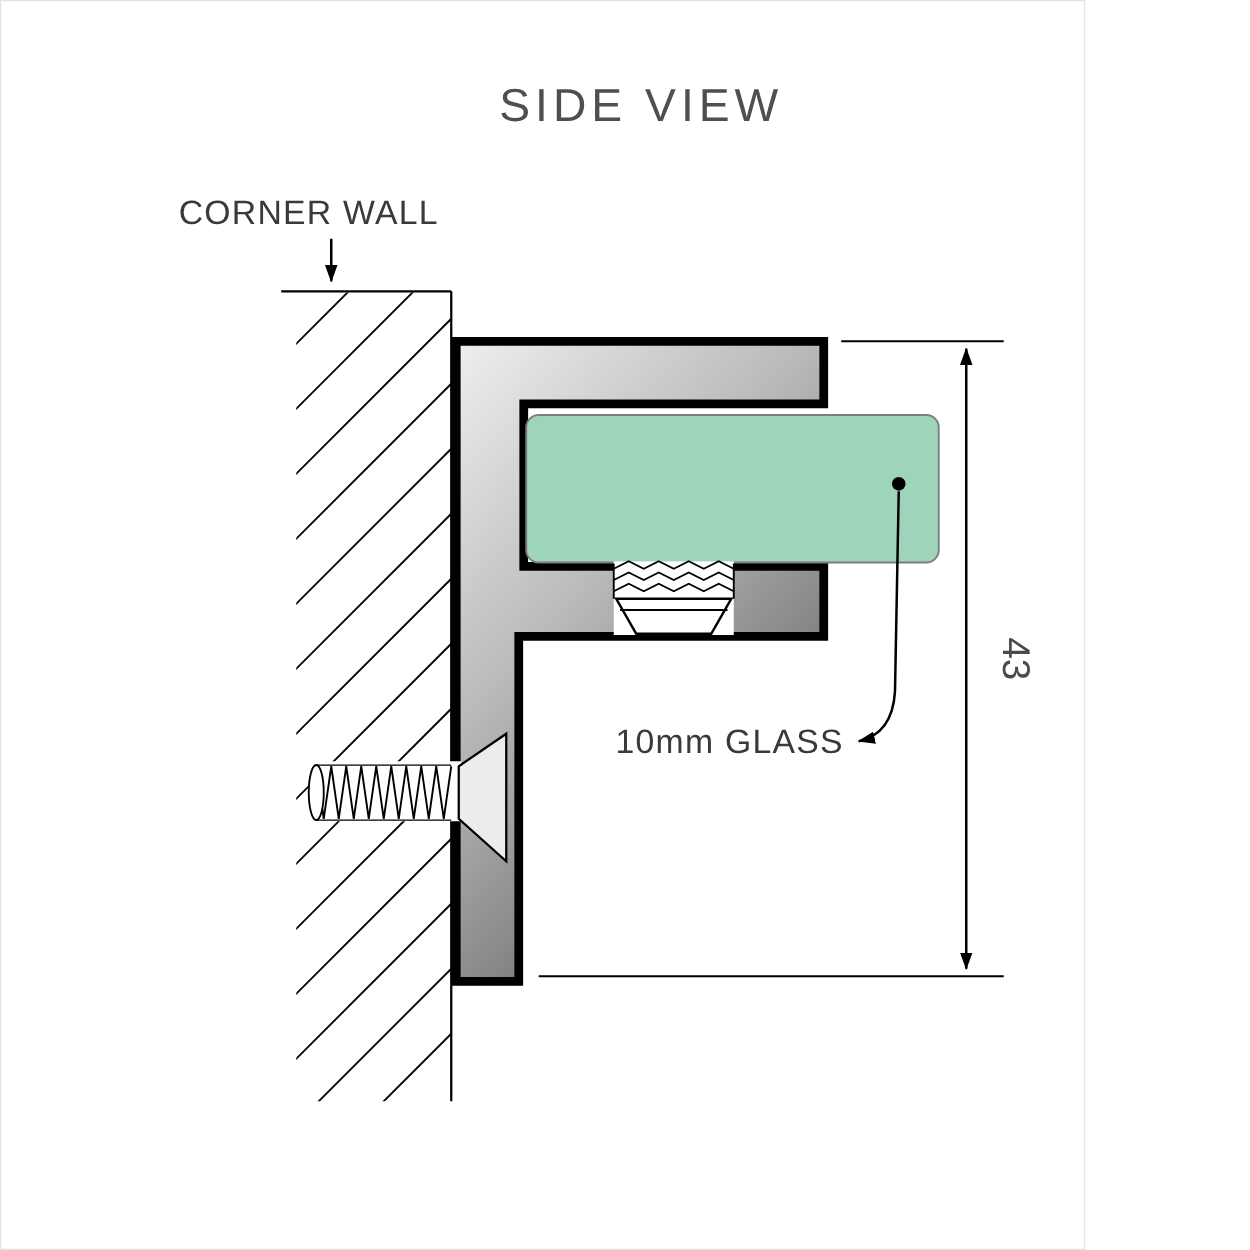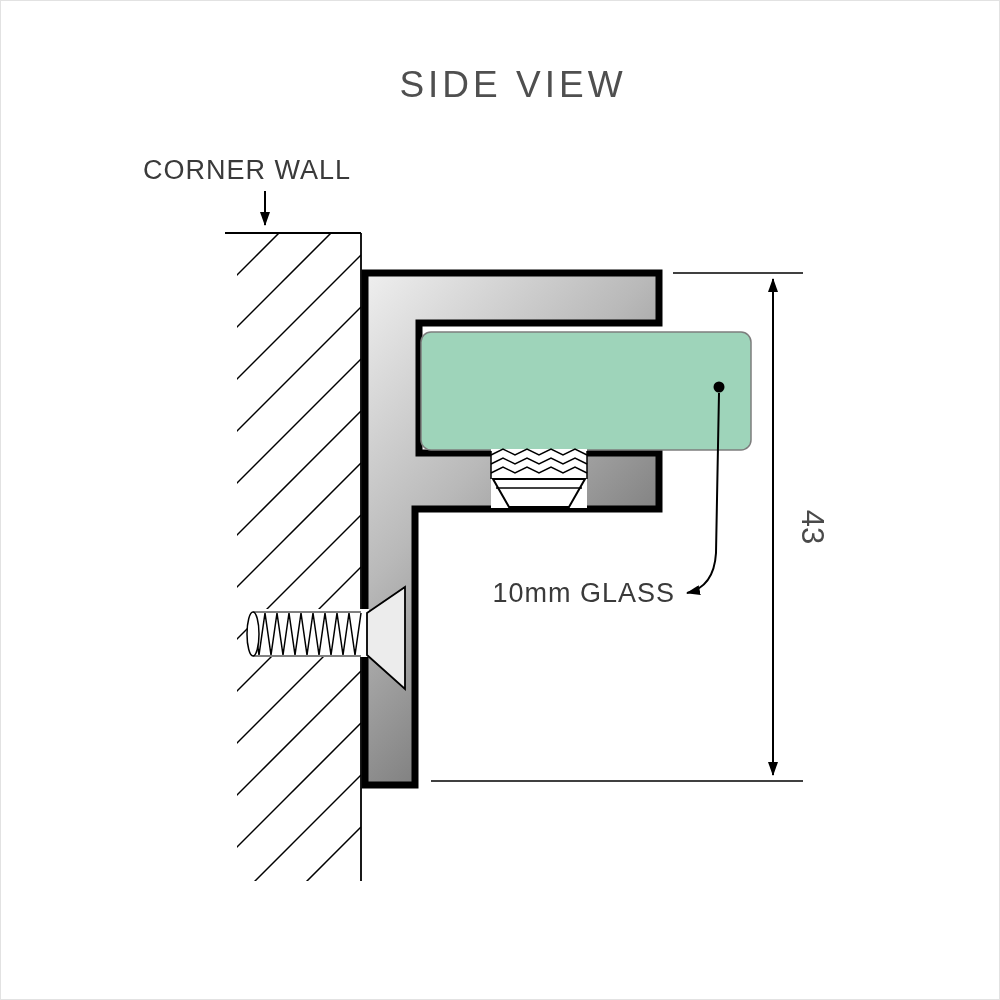--- a/index.html
+++ b/index.html
@@ -3,21 +3,21 @@
 <meta charset="utf-8">
 <style>
   html, body {
     margin: 0;
     padding: 0;
     background: #ffffff;
     font-family: "Liberation Sans", sans-serif;
   }
   .page {
     position: relative;
-    width: 1000px;
+    width: 868px;
     height: 1000px;
     background: #ffffff;
     border: 1px solid #e2e2e2;
     box-sizing: border-box;
     overflow: hidden;
   }
   svg.diagram {
     position: absolute;
     inset: 0;
   }

